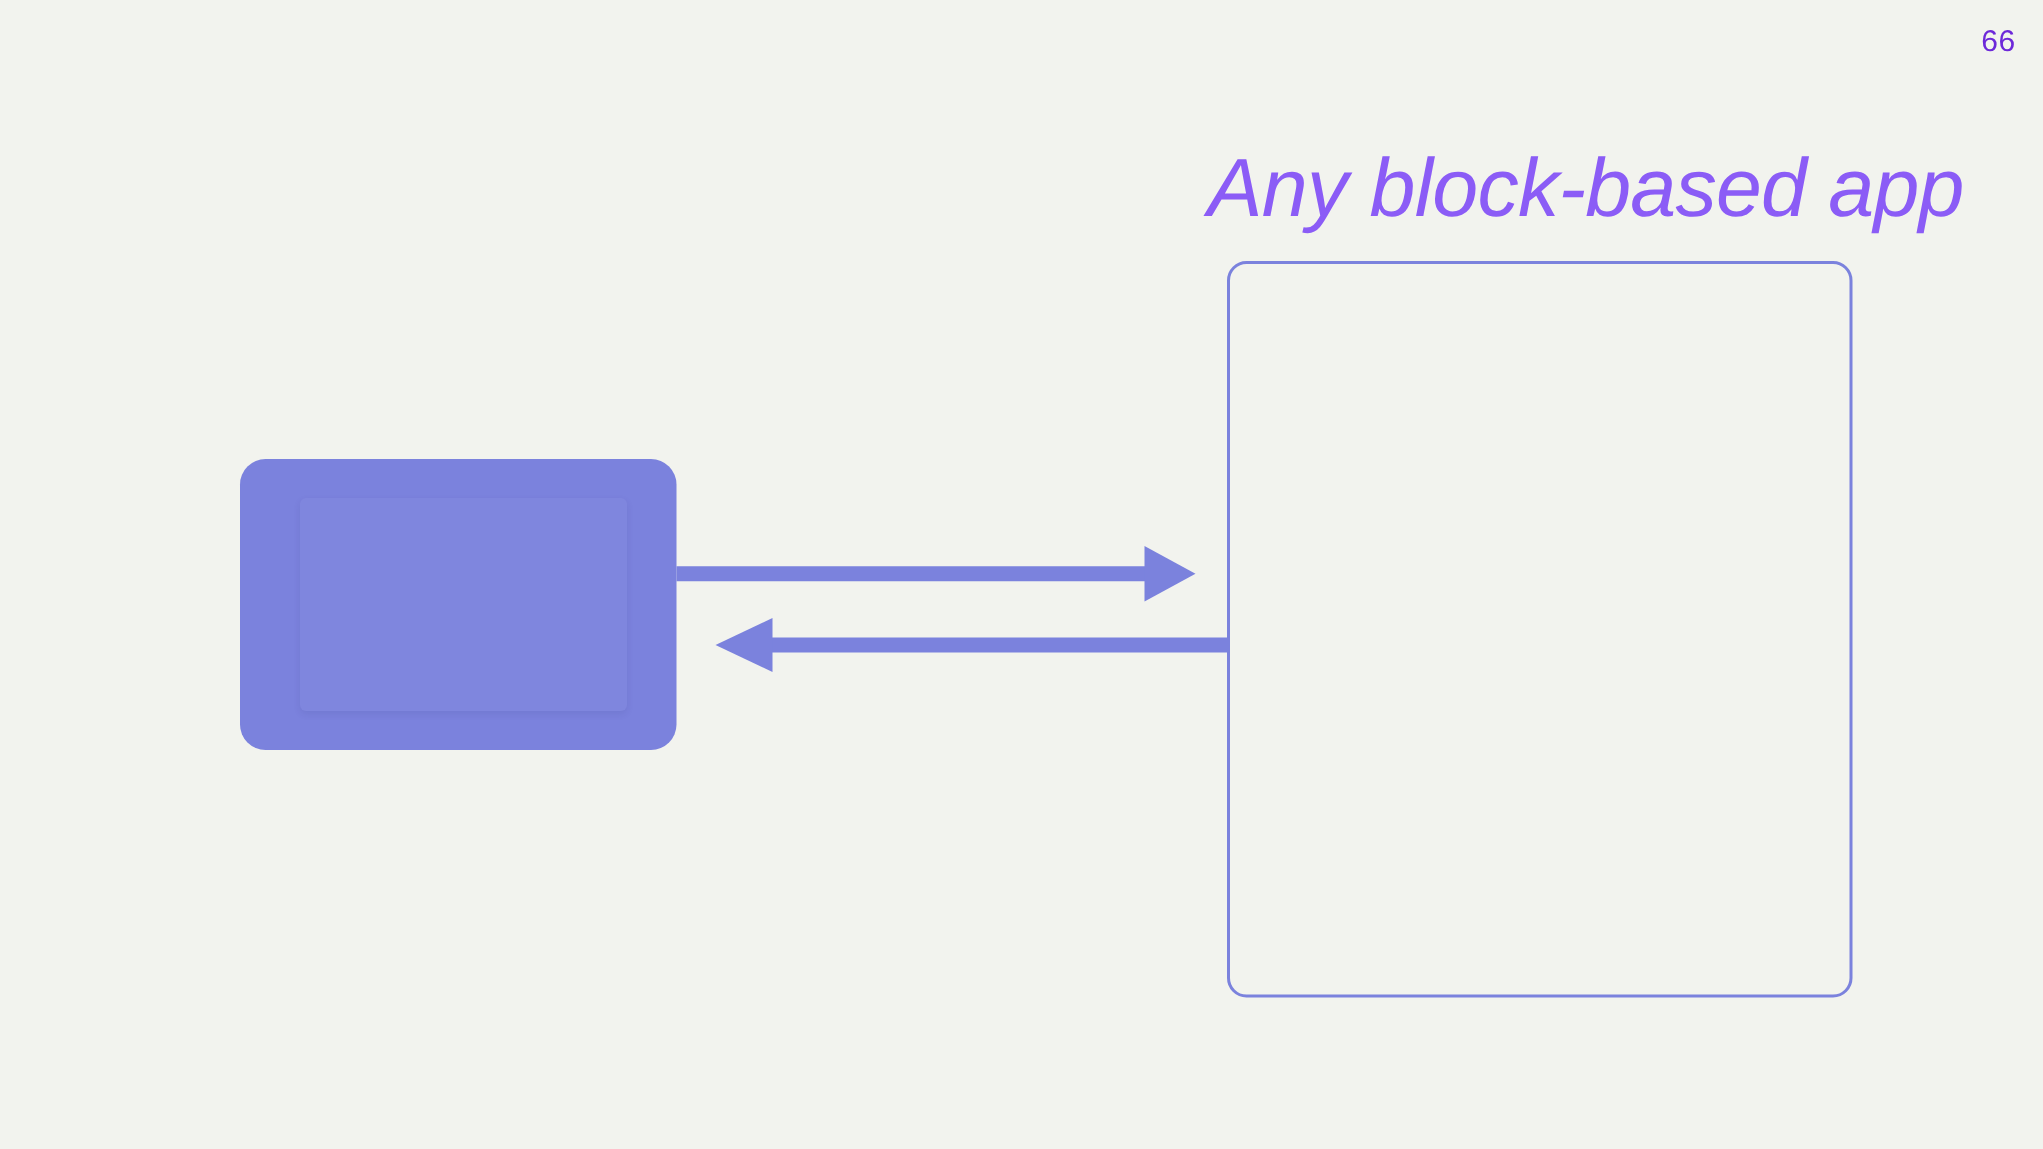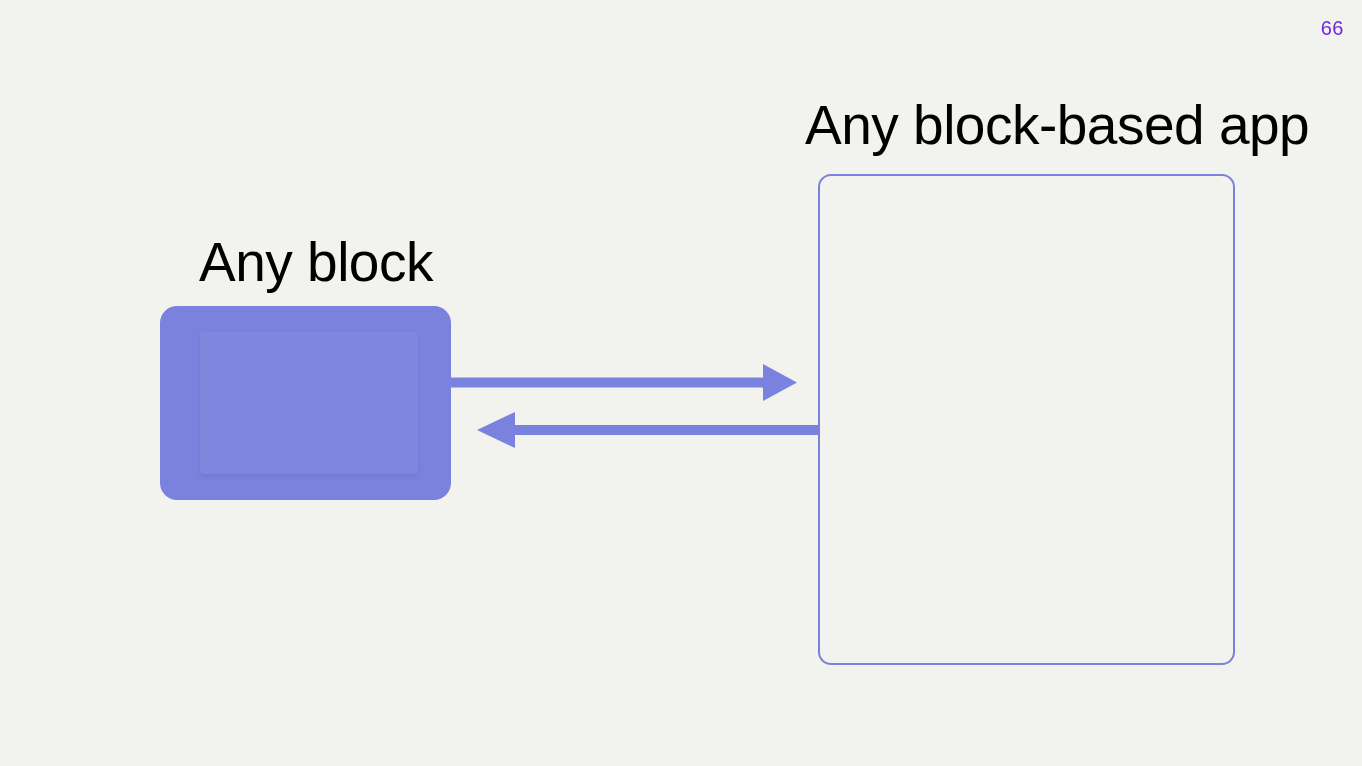--- a/index.html
+++ b/index.html
@@ -34,23 +34,24 @@
     user-select: none;
   }
 
   
   .heading {
     position: absolute;
     font-family: "Liberation Sans", sans-serif;
     font-size: 55px;
     line-height: 62px;
     font-weight: 400;
-    color: #000000;
+    color: #8b5cf6;
     letter-spacing: -0.5px;
     white-space: nowrap;
+    font-style: italic;
   }
   .heading-app {
     left: 805px;
     top: 94px;
   }
   .heading-block {
     left: 199px;
     top: 231px;
   }
 
@@ -100,21 +101,20 @@
 </style>
 </head>
 <body>
 
 <div id="slide">
 
   <div class="page-number">66</div>
 
   <div class="heading heading-app">Any block-based app</div>
 
-  <div class="heading heading-block">Any block</div>
 
   <div class="block-shape">
     <div class="block-inner"></div>
   </div>
 
   <div class="app-frame"></div>
 
   <svg class="arrows" viewBox="0 0 1362 766" width="1362" height="766" xmlns="http://www.w3.org/2000/svg">
 
     <g>

